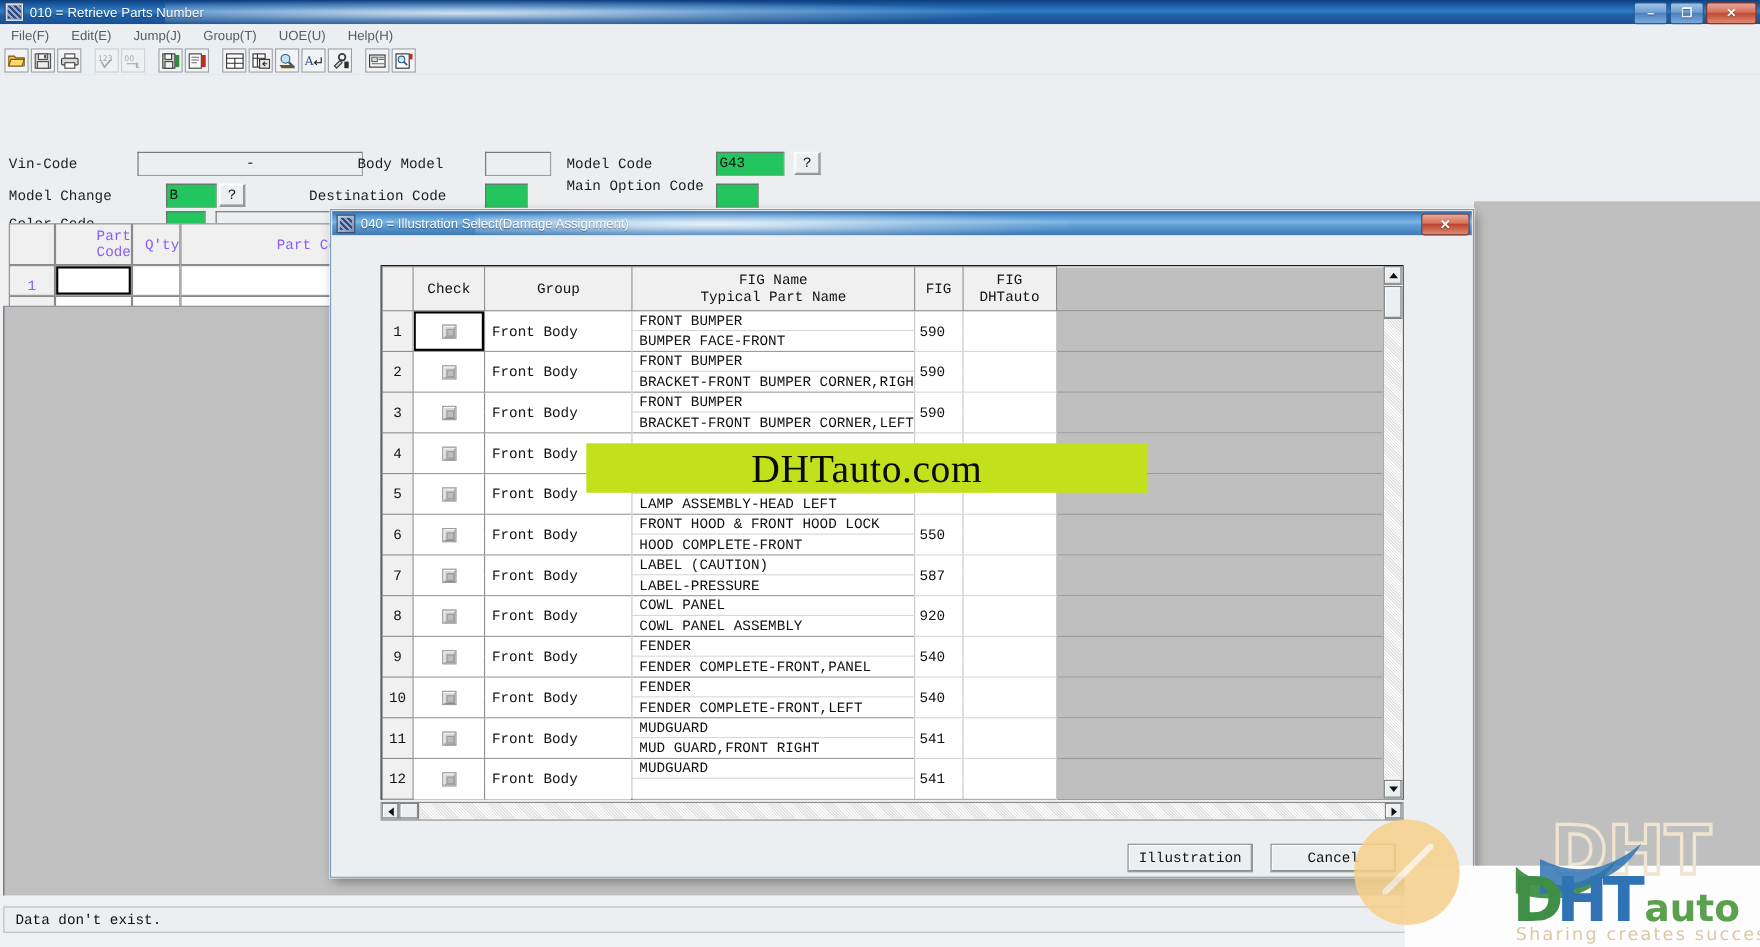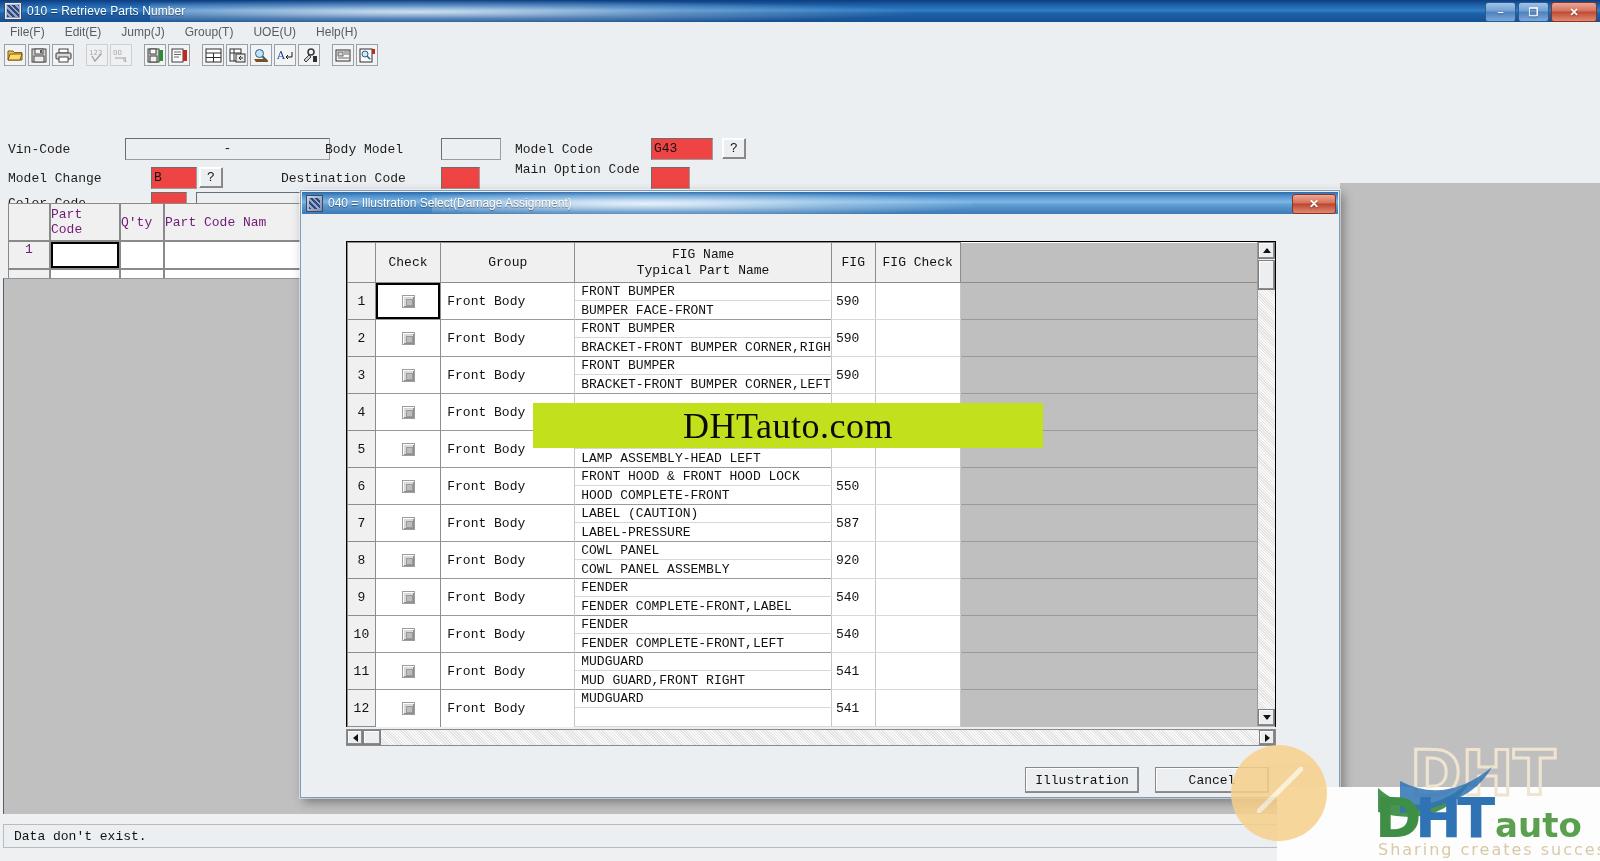--- a/index.html
+++ b/index.html
@@ -82,21 +82,21 @@
   .tbtn svg { display:block; }
 
   
   .form { position: absolute; left:0; top:68px; width:1600px; height:133px; background:#eceff1;}
   .lbl {
     position: absolute; font-family: "Liberation Mono", monospace;
     font-size: 13px; color: #1d1d1d; white-space: nowrap;
   }
   .fld {
     position: absolute; box-sizing: border-box;
-    background: #ef4444; border: 1px solid #9c9c9c;
+    background: #22c55e; border: 1px solid #9c9c9c;
     border-top-color:#6d6d6d; border-left-color:#6d6d6d;
     font-family:"Liberation Mono", monospace; font-size:13px;
     padding: 1px 2px; color:#111; overflow:hidden; white-space:nowrap;
     line-height: 17px;
   }
   .fld.flat { background: #eceff1; }
   .fld.center { text-align:center; }
   .qbtn {
     position:absolute; box-sizing:border-box; width:24px; height:21px;
     background:#eceff1; border:1px solid #868686;
@@ -115,21 +115,21 @@
     width:0;height:0;border-left:6px solid transparent;border-right:6px solid transparent;
     border-top:7px solid #0a0a0a; display:block;
   }
 
   
   .partsgrid { position:absolute; left:8px; top:203px; width:600px; height:68px; }
   .pg-row { display:flex; }
   .pg-cell {
     box-sizing:border-box; border:1px solid #8a8a8a; background:#f0f0f0;
     font-family:"Liberation Mono", monospace; font-size:13px;
-    display:flex; align-items:flex-start; justify-content:center; color:#701a75;
+    display:flex; align-items:flex-end; justify-content:center; color:#8b5cf6;
     line-height:15px; text-align:center;
   }
   .pg-head { height:38px; flex-direction:column; justify-content:center; }
   .pg-body { height:28px; }
   .pg-white { background:#fff; }
   .pg-sel { box-shadow: inset 0 0 0 2px #000; background:#fff; }
 
   
   .mdi {
     position:absolute; left:3px; top:278px; width:1334px; height:535px;
@@ -527,21 +527,21 @@
           <thead>
             <tr>
               <th class="gh"></th>
               <th class="gh">Check</th>
               <th class="gh">Group</th>
               <th class="gh">
                 <div>FIG Name</div>
                 <div>Typical Part Name</div>
               </th>
               <th class="gh">FIG</th>
-              <th class="gh">FIG Check</th>
+              <th class="gh">FIG DHTauto</th>
               <th class="gray-fill" style="border-bottom:1px solid #8d8d8d;"></th>
             </tr>
           </thead>
           <tbody>
 
             <tr>
               <td class="rh" rowspan="2" style="height:37px;">1</td>
               <td class="chkcell cell-focus" rowspan="2"><span class="chkbox"></span></td>
               <td class="cell grp" rowspan="2" style="padding-left:6px;">Front Body</td>
               <td class="cell" style="height:18px;padding-left:6px;">FRONT BUMPER</td>
@@ -647,21 +647,21 @@
             <tr>
               <td class="rh" rowspan="2" style="height:37px;">9</td>
               <td class="chkcell" rowspan="2"><span class="chkbox"></span></td>
               <td class="cell grp" rowspan="2" style="padding-left:6px;">Front Body</td>
               <td class="cell" style="height:18px;padding-left:6px;">FENDER</td>
               <td class="cell" style="padding-left:4px;" rowspan="2">540</td>
               <td class="cell" rowspan="2"></td>
               <td class="gray-fill" rowspan="2"></td>
             </tr>
             <tr class="rowline">
-              <td class="cell" style="height:19px;padding-left:6px;border-bottom:1px solid #9a9a9a;">FENDER COMPLETE-FRONT,LABEL</td>
+              <td class="cell" style="height:19px;padding-left:6px;border-bottom:1px solid #9a9a9a;">FENDER COMPLETE-FRONT,PANEL</td>
             </tr>
 
             <tr>
               <td class="rh" rowspan="2" style="height:37px;">10</td>
               <td class="chkcell" rowspan="2"><span class="chkbox"></span></td>
               <td class="cell grp" rowspan="2" style="padding-left:6px;">Front Body</td>
               <td class="cell" style="height:18px;padding-left:6px;">FENDER</td>
               <td class="cell" style="padding-left:4px;" rowspan="2">540</td>
               <td class="cell" rowspan="2"></td>
               <td class="gray-fill" rowspan="2"></td>

